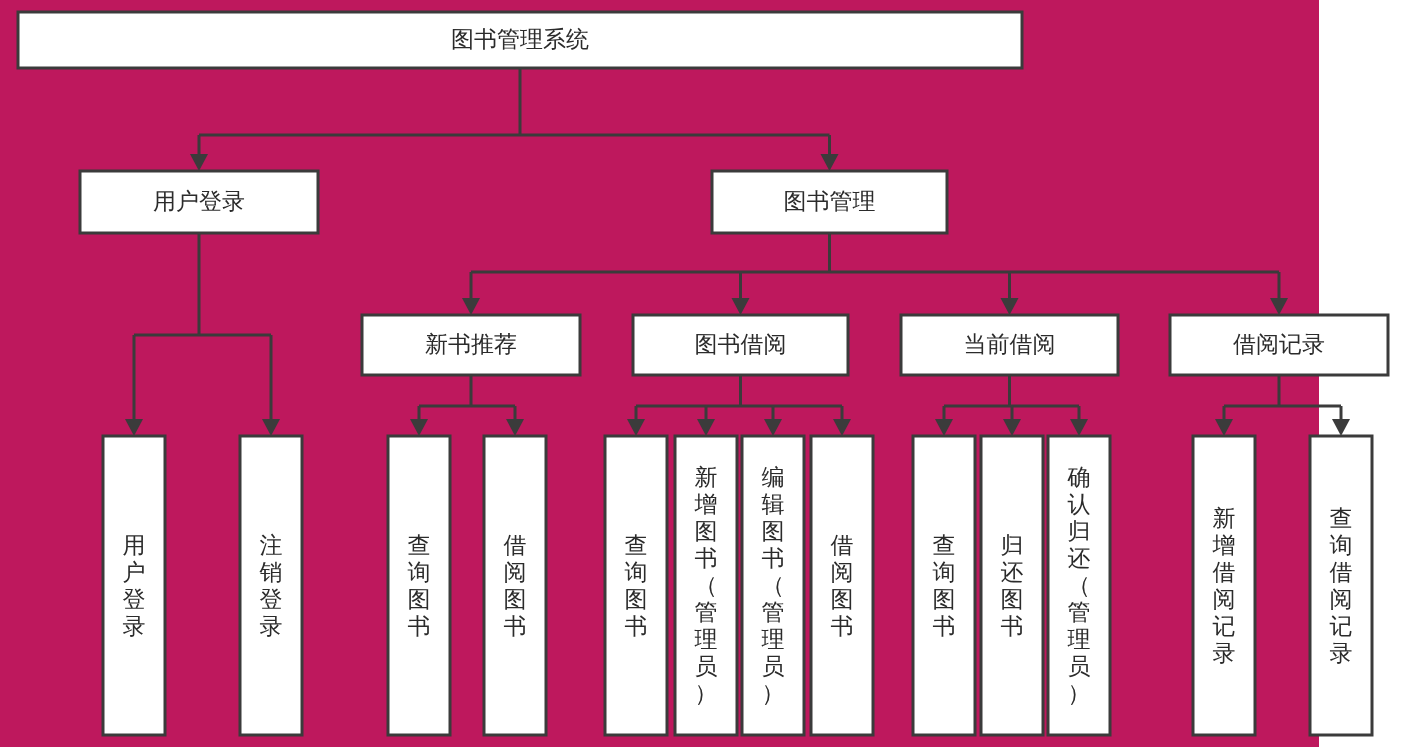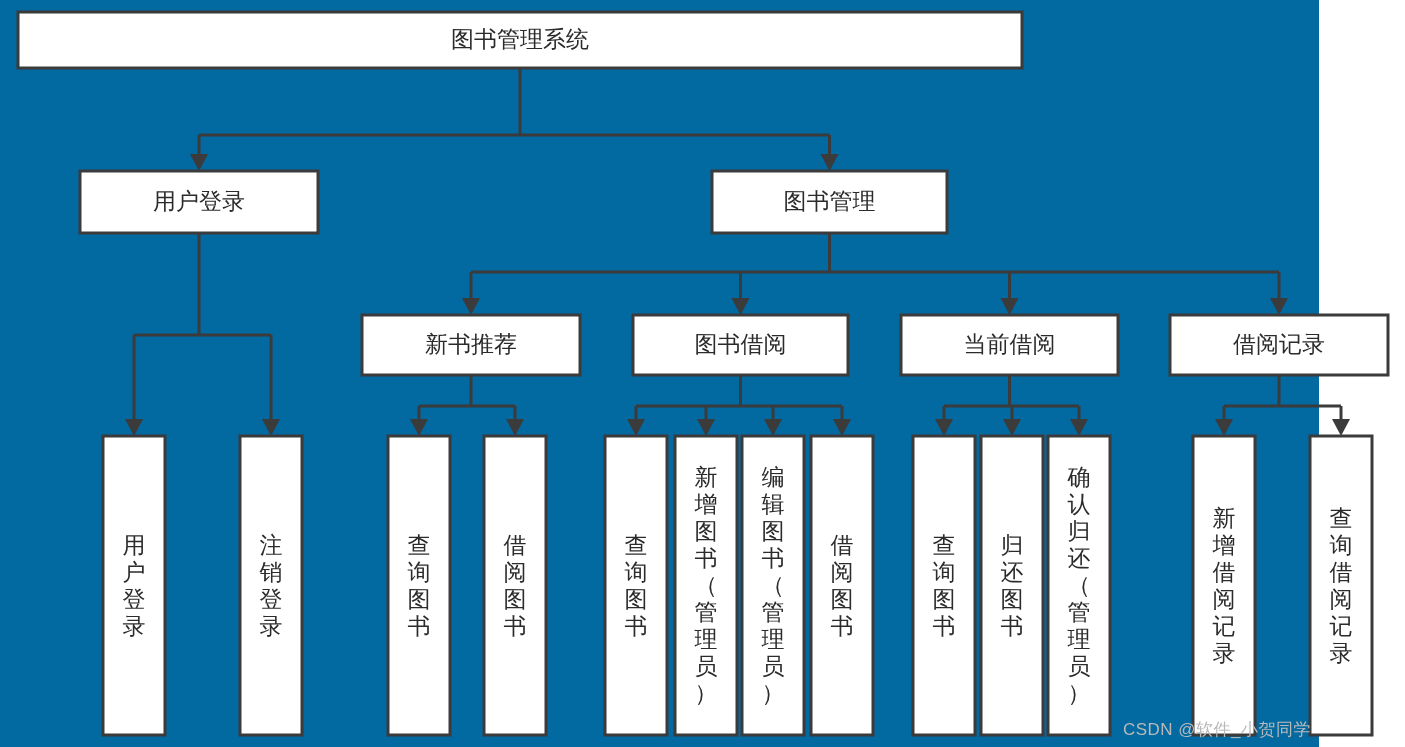--- a/index.html
+++ b/index.html
@@ -10,21 +10,21 @@
   body {
     width: 1405px;
     height: 747px;
     font-family: "Liberation Sans", "DejaVu Sans", sans-serif;
     overflow: hidden;
   }
   #diagram-root {
     position: relative;
     width: 1319px;
     height: 747px;
-    background: #0369a1;
+    background: #be185d;
   }
   svg#tree-svg {
     position: absolute;
     left: 0;
     top: 0;
     width: 1405px;
     height: 747px;
   }
   .node-box {
     fill: #ffffff;
@@ -201,14 +201,13 @@
         <g>
           <rect x="1193" y="436" width="62" height="299" class="node-box"></rect>
           <text x="1224" y="525.5" class="node-label-v"><tspan x="1224" dy="0">新</tspan><tspan x="1224" dy="27">增</tspan><tspan x="1224" dy="27">借</tspan><tspan x="1224" dy="27">阅</tspan><tspan x="1224" dy="27">记</tspan><tspan x="1224" dy="27">录</tspan></text>
         </g>
         <g>
           <rect x="1310" y="436" width="62" height="299" class="node-box"></rect>
           <text x="1341" y="525.5" class="node-label-v"><tspan x="1341" dy="0">查</tspan><tspan x="1341" dy="27">询</tspan><tspan x="1341" dy="27">借</tspan><tspan x="1341" dy="27">阅</tspan><tspan x="1341" dy="27">记</tspan><tspan x="1341" dy="27">录</tspan></text>
         </g>
       </g>
   </svg>
-  <div class="watermark">CSDN @软件_小贺同学</div>
 </div>
 
 </body></html>

